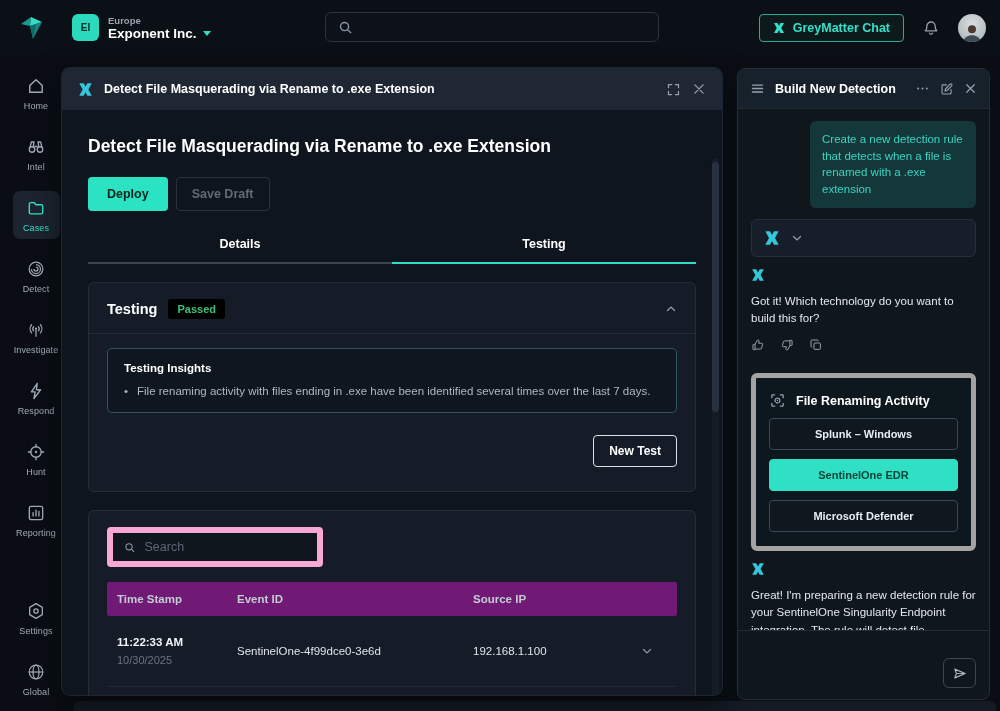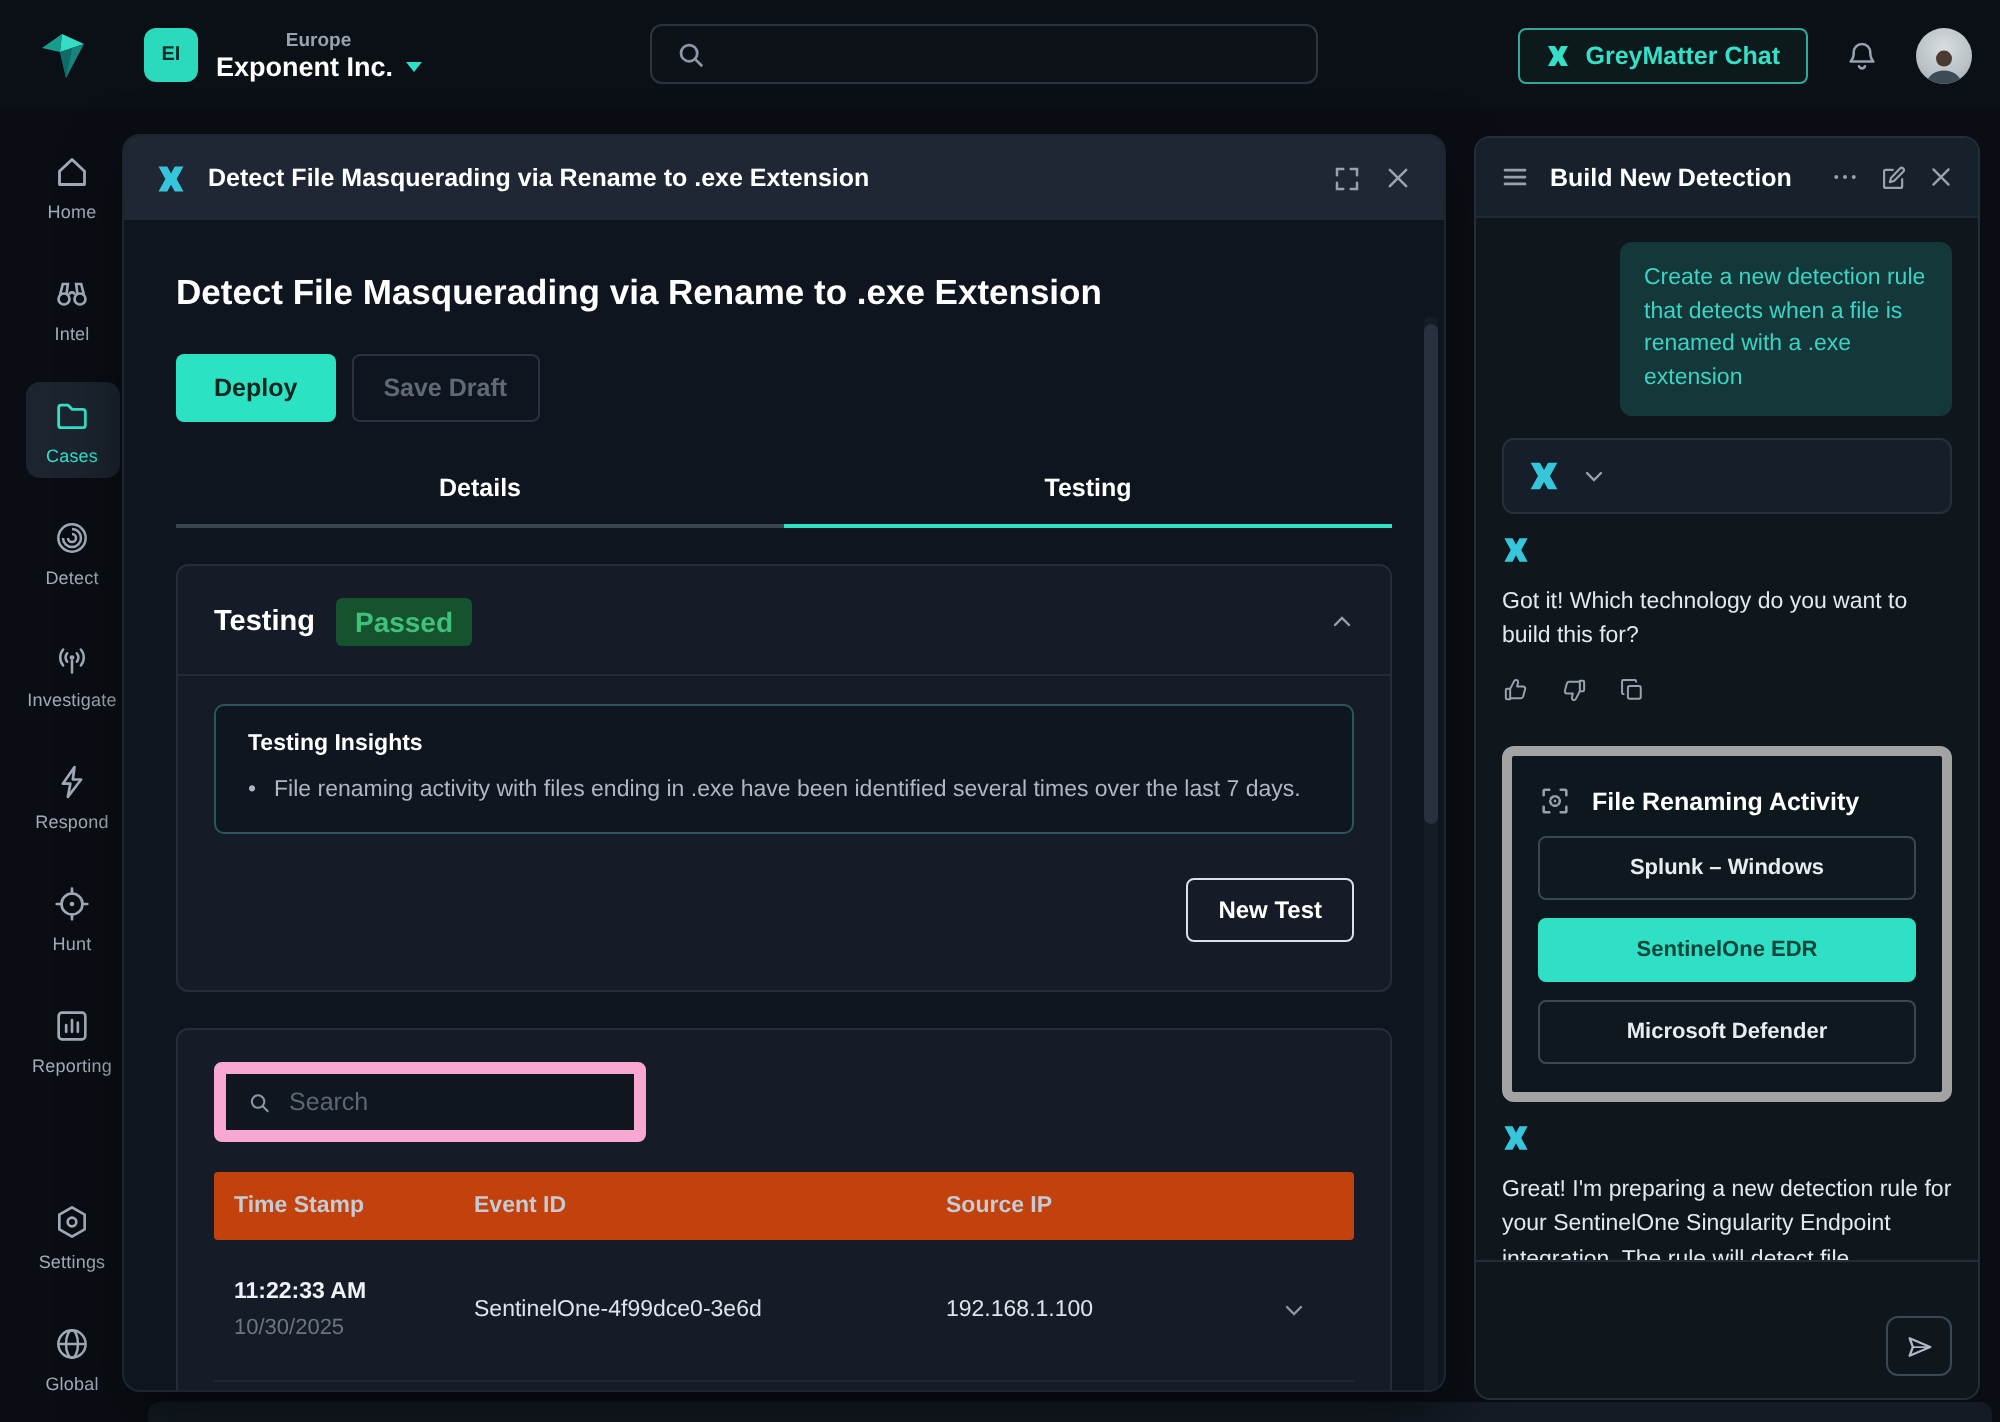--- a/index.html
+++ b/index.html
@@ -8,21 +8,21 @@
     position:relative; overflow:hidden;
     background:#0a0e14; color:#e8edf2;
     font-family:"Liberation Sans", sans-serif;
   }
   svg { display:block; }
 
   
   .topbar { position:absolute; left:0; top:0; width:1000px; height:55px;
     background:#0b1017; display:flex; align-items:center; padding:0 14px; }
   .logo-wrap { width:34px; height:34px; display:flex; align-items:center; justify-content:center; }
-  .org { display:flex; align-items:center; gap:9px; margin-left:24px;text-align:center; }
+  .org { display:flex; align-items:center; gap:9px; margin-left:24px; }
   .org-badge { width:27px; height:27px; border-radius:6px; background:#2bd9bd;
     color:#0b2f28; font-size:10px; font-weight:bold; display:flex; align-items:center; justify-content:center; }
   .org-region { font-size:9.5px; color:#98a3af; font-weight:bold; }
   .org-name { font-size:13.5px; font-weight:bold; color:#fff; display:flex; align-items:center; gap:6px; }
   .caret-down { width:0; height:0; border-left:4.5px solid transparent; border-right:4.5px solid transparent; border-top:5px solid #2fe0c4; }
   .search-global { position:absolute; left:325px; top:12px; width:334px; height:30px;
     border:1px solid #2b3440; border-radius:6px; background:#0d1219;
     display:flex; align-items:center; gap:9px; padding:0 12px; }
   .search-global input, .search-small input { background:transparent; border:none; outline:none;
     color:#dfe4ea; font-size:12.5px; width:100%; font-family:"Liberation Sans", sans-serif; }
@@ -63,33 +63,33 @@
     font-size:12.5px; font-weight:bold; padding:9px 19px; cursor:pointer; font-family:inherit; }
   .btn-savedraft { background:transparent; color:#5f6a77; border:1px solid #29333f; border-radius:4px;
     font-size:12.5px; font-weight:bold; padding:9px 15px; cursor:pointer; font-family:inherit; }
   .tabs { display:flex; margin-top:26px; }
   .tab { flex:1; text-align:center; font-size:12.5px; font-weight:bold; color:#fff;
     padding-bottom:11px; border-bottom:2px solid #3a444f; cursor:pointer; }
   .tab.active { border-bottom-color:#2fe0c4; }
   .card { background:#151c27; border:1px solid #242e3a; border-radius:6px; padding:16px 18px; margin-top:18px; }
   .testing-head { display:flex; align-items:center; gap:11px; }
   .testing-title { font-size:14.5px; font-weight:bold; color:#fff; }
-  .badge-passed { background:#14532d; color:#3fc07c; font-size:14px; font-weight:bold;
+  .badge-passed { background:#000000; color:#3fc07c; font-size:11px; font-weight:bold;
     padding:4px 9px; border-radius:3px; }
   .collapse-chev { margin-left:auto; color:#97a1ad; }
   .card-divider { border:none; border-top:1px solid #232d39; margin:14px -18px; }
   .insights { border:1px solid #2a565c; border-radius:5px; background:#10161f; padding:13px 16px; }
   .insights-title { font-size:11.5px; font-weight:bold; color:#fff; margin-bottom:9px; }
   .insights-bullet { font-size:11.5px; color:#aeb7c2; display:flex; gap:9px; line-height:1.4; }
   .newtest-row { display:flex; justify-content:flex-end; margin:22px 0 8px; }
   .btn-newtest { background:transparent; border:1px solid #dbe1e8; color:#fff;
     font-size:12px; font-weight:bold; padding:8px 15px; border-radius:4px; cursor:pointer; font-family:inherit; }
   .search-small { width:216px; display:flex; align-items:center; gap:9px;
     border:6px solid #f9a8d4; border-radius:4px; background:#10161e; padding:7px 11px; margin-bottom:15px; }
-  .table-head { display:flex; align-items:center; background:#c2410c; height:34px;
+  .table-head { display:flex; align-items:center; background:#701a75; height:34px;
     padding:0 10px; border-radius:2px; font-size:11.5px; font-weight:bold; color:#c3ccd5; }
   .col-time { width:120px; } .col-event { flex:1; } .col-ip { width:168px; } .col-chev { width:26px; text-align:right; }
   .trow { display:flex; align-items:center; padding:20px 10px; border-bottom:1px solid #1e2834; font-size:11.5px; }
   .cell-time-main { font-weight:bold; color:#f0f3f6; }
   .cell-time-sub { color:#6b7683; font-size:11px; margin-top:6px; }
   .cell-event { color:#dfe4ea; } .cell-ip { color:#dfe4ea; }
   .row-chev { color:#8b97a5; }
 
   
   .chatpanel { position:absolute; left:737px; top:68px; width:253px; height:632px;

